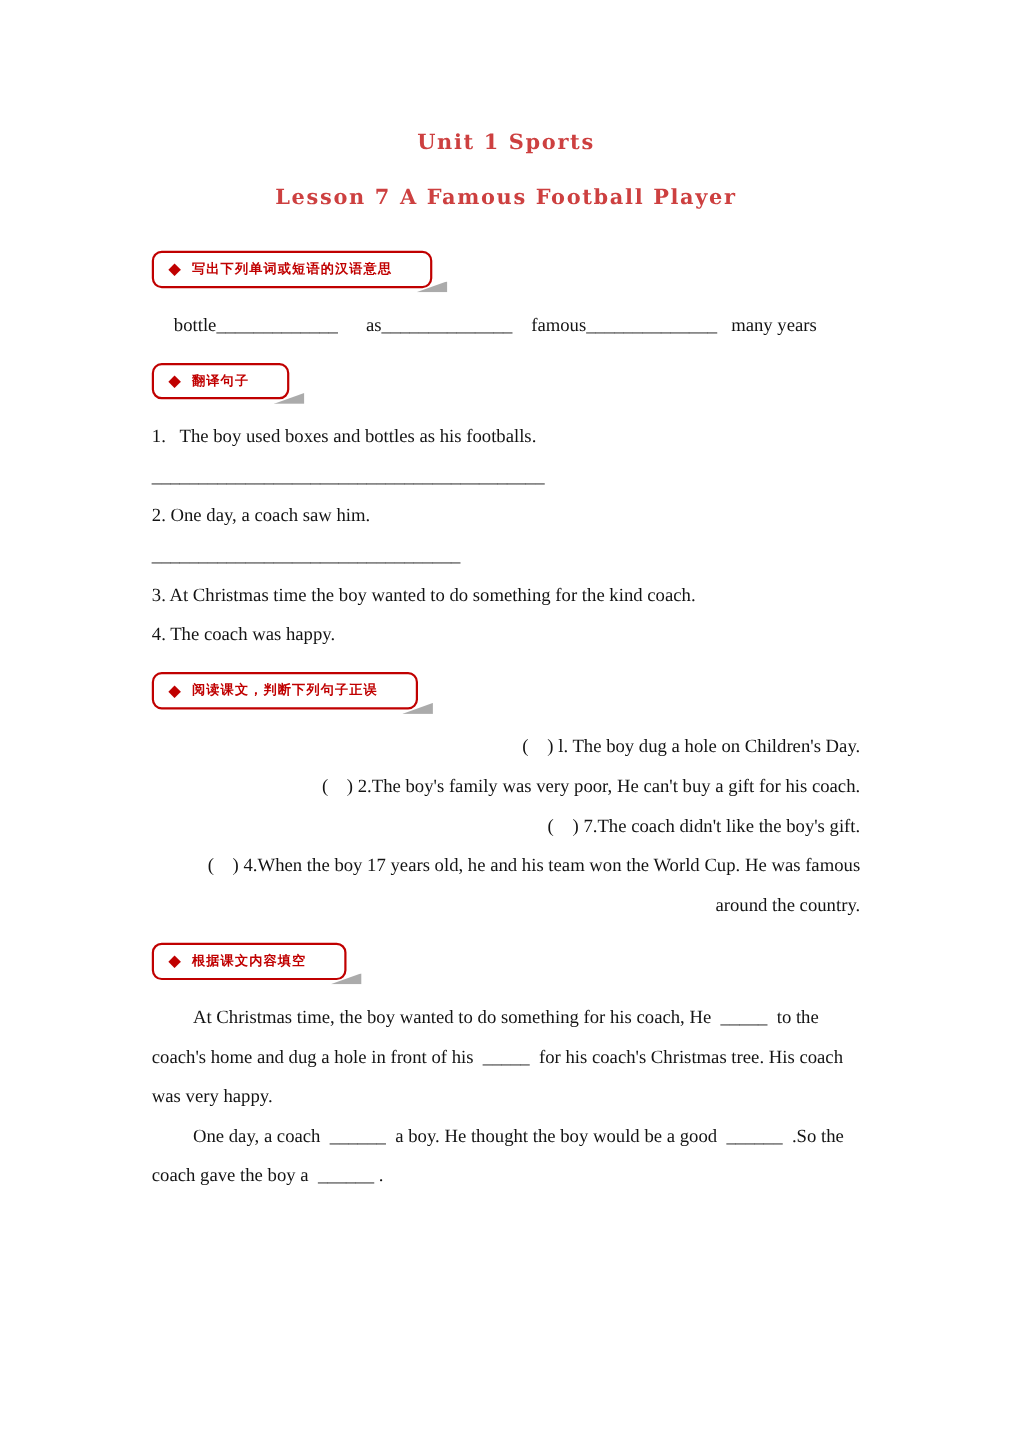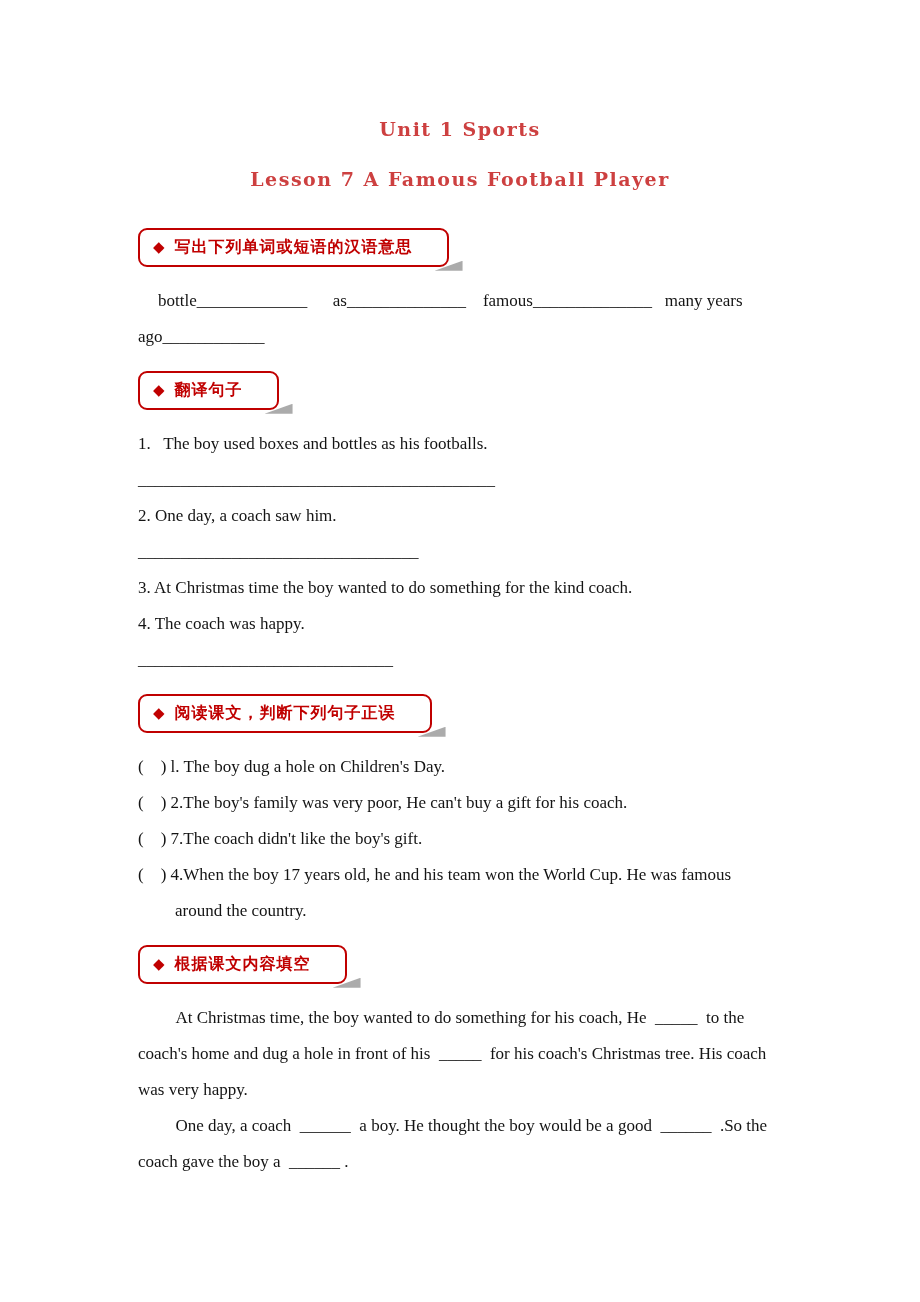--- a/index.html
+++ b/index.html
@@ -38,21 +38,21 @@
   }
   .section-heading .diamond {
     color: #c00000;
     font-size: 15px;
     line-height: 1;
     font-family: "DejaVu Sans", sans-serif;
   }
   .section-heading .label {
     color: #c00000;
     font-weight: bold;
-    font-size: 16px;
+    font-size: 12px;
     letter-spacing: 1px;
     font-family: "Liberation Sans", "DejaVu Sans", sans-serif;
     line-height: 1.3;
   }
   .section-heading::after {
     content: "";
     position: absolute;
     right: -16px;
     bottom: -6px;
     width: 28px;
@@ -64,61 +64,60 @@
 
   p.line, p.tf-item, p.cloze {
     margin: 0;
     white-space: pre-wrap;
     line-height: 2.12;
   }
   .indent { padding-left: 20px; }
   .tf-item {
     padding-left: 37px;
     text-indent: -37px;
+    text-align: right;
   }
   .cloze { text-indent: 2.2em; }
   .t-block { margin: 0; }
 </style>
 </head>
 <body>
 
 <div class="page">
 
   <h1 class="doc-title">Unit 1 Sports</h1>
   <h2 class="doc-subtitle">Lesson 7 A Famous Football Player</h2>
 
   
   <div class="section-heading">
     <span class="diamond">◆</span>
     <span class="label">写出下列单词或短语的汉语意思</span>
   </div>
 
   <p class="line indent">bottle_____________      as______________    famous______________   many years</p>
-  <p class="line">ago____________</p>
 
   
   <div class="section-heading">
     <span class="diamond">◆</span>
     <span class="label">翻译句子</span>
   </div>
 
   <div class="t-block">
     <p class="line">1.   The boy used boxes and bottles as his footballs.</p>
     <p class="line">__________________________________________</p>
   </div>
   <div class="t-block">
     <p class="line">2. One day, a coach saw him.</p>
     <p class="line">_________________________________</p>
   </div>
   <div class="t-block">
     <p class="line">3. At Christmas time the boy wanted to do something for the kind coach.</p>
   </div>
   <div class="t-block">
     <p class="line">4. The coach was happy.</p>
-    <p class="line">______________________________</p>
   </div>
 
   
   <div class="section-heading">
     <span class="diamond">◆</span>
     <span class="label">阅读课文，判断下列句子正误</span>
   </div>
 
   <p class="tf-item">(    ) l. The boy dug a hole on Children's Day.</p>
   <p class="tf-item">(    ) 2.The boy's family was very poor, He can't buy a gift for his coach.</p>

